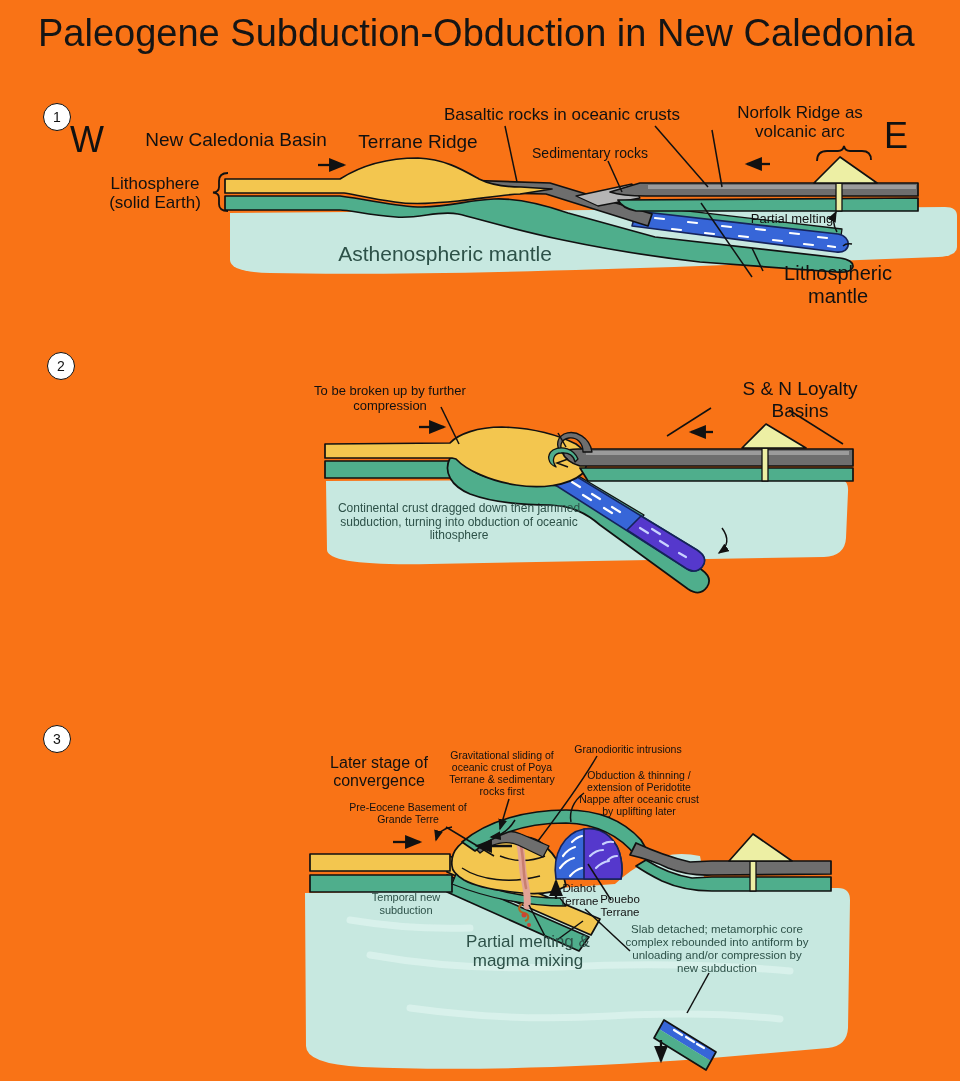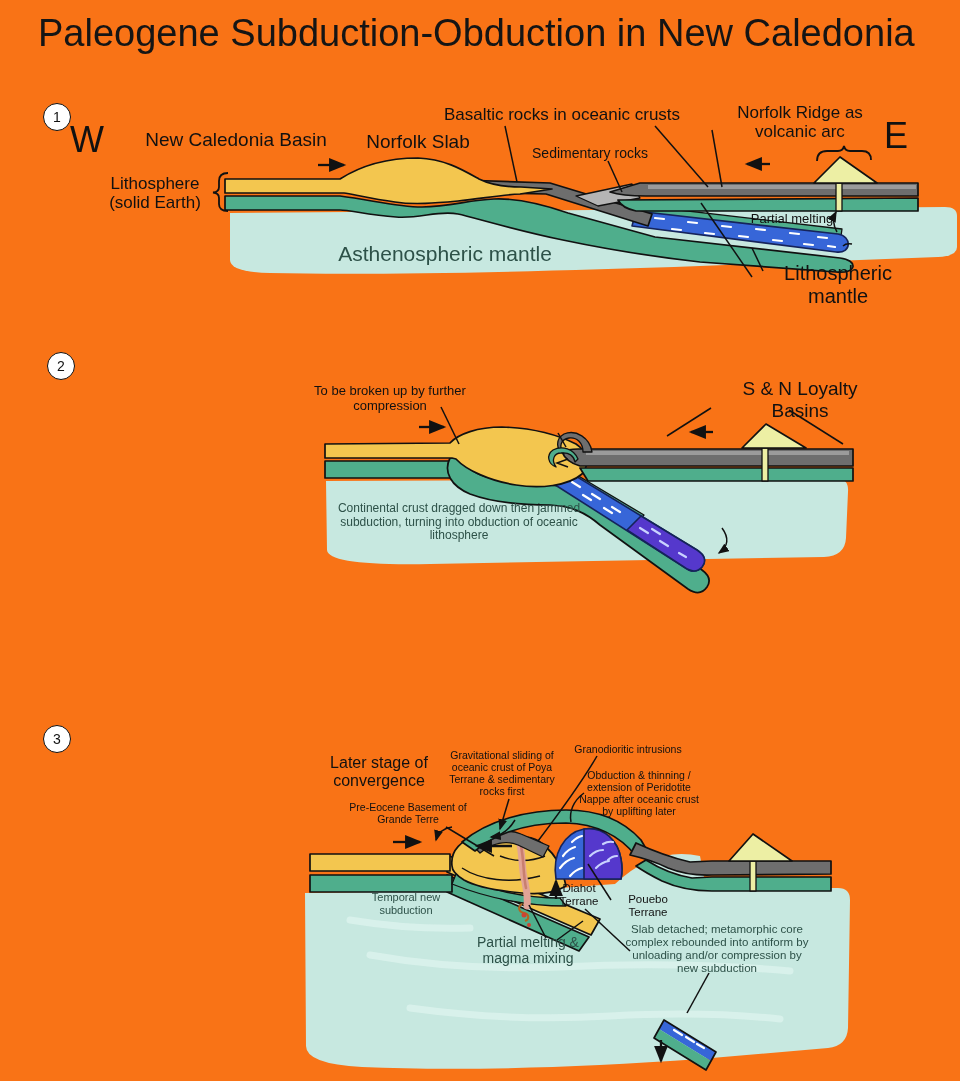--- a/index.html
+++ b/index.html
@@ -169,21 +169,21 @@
     <path class="ar" marker-end="url(#ah)" d="M661,1040 L661,1061"></path>
   </g>
 </svg>
 
 <div class="title">Paleogene Subduction-Obduction in New Caledonia</div>
 
 <div class="num" style="left:57px;top:117px">1</div>
 <div class="lbl" style="left:87px;top:140px;font-size:36px">W</div>
 <div class="lbl" style="left:896px;top:136px;font-size:36px">E</div>
 <div class="lbl" style="left:236px;top:140px;font-size:19px">New Caledonia Basin</div>
-<div class="lbl" style="left:418px;top:142px;font-size:19px">Norfolk Slab</div>
+<div class="lbl" style="left:418px;top:142px;font-size:19px">Terrane Ridge</div>
 <div class="lbl" style="left:562px;top:115px;font-size:17px">Basaltic rocks in oceanic crusts</div>
 <div class="lbl" style="left:590px;top:154px;font-size:14px">Sedimentary rocks</div>
 <div class="lbl" style="left:800px;top:122px;font-size:17px">Norfolk Ridge as
 volcanic arc</div>
 <div class="lbl" style="left:155px;top:193px;font-size:17px">Lithosphere
 (solid Earth)</div>
 <div class="lbl green" style="left:445px;top:254px;font-size:21px">Asthenospheric mantle</div>
 <div class="lbl" style="left:792px;top:219px;font-size:13px">Partial melting</div>
 <div class="lbl" style="left:838px;top:285px;font-size:20px">Lithospheric mantle</div>
 
@@ -206,22 +206,22 @@
 <div class="lbl" style="left:639px;top:794px;font-size:10.5px">Obduction &amp; thinning /
 extension of Peridotite
 Nappe after oceanic crust
 by uplifting later</div>
 <div class="lbl" style="left:408px;top:814px;font-size:10.5px">Pre-Eocene Basement of
 Grande Terre</div>
 <div class="lbl green" style="left:406px;top:904px;font-size:11px">Temporal new
 subduction</div>
 <div class="lbl" style="left:579px;top:895px;font-size:11.5px">Diahot
 Terrane</div>
-<div class="lbl" style="left:648px;top:906px;font-size:11.5px">Pouebo
+<div class="lbl" style="left:620px;top:906px;font-size:11.5px">Pouebo
 Terrane</div>
-<div class="lbl green" style="left:528px;top:951px;font-size:14px">Partial melting &amp;
+<div class="lbl green" style="left:528px;top:951px;font-size:17px">Partial melting &amp;
 magma mixing</div>
 <div class="lbl green" style="left:717px;top:949px;font-size:11.5px">Slab detached; metamorphic core
 complex rebounded into antiform by
 unloading and/or compression by
 new subduction</div>
 
 </div>
 
 </body></html>

